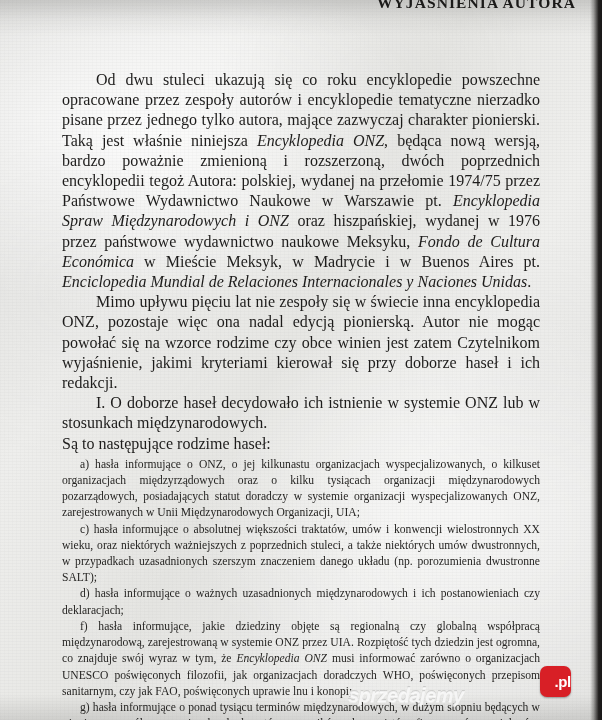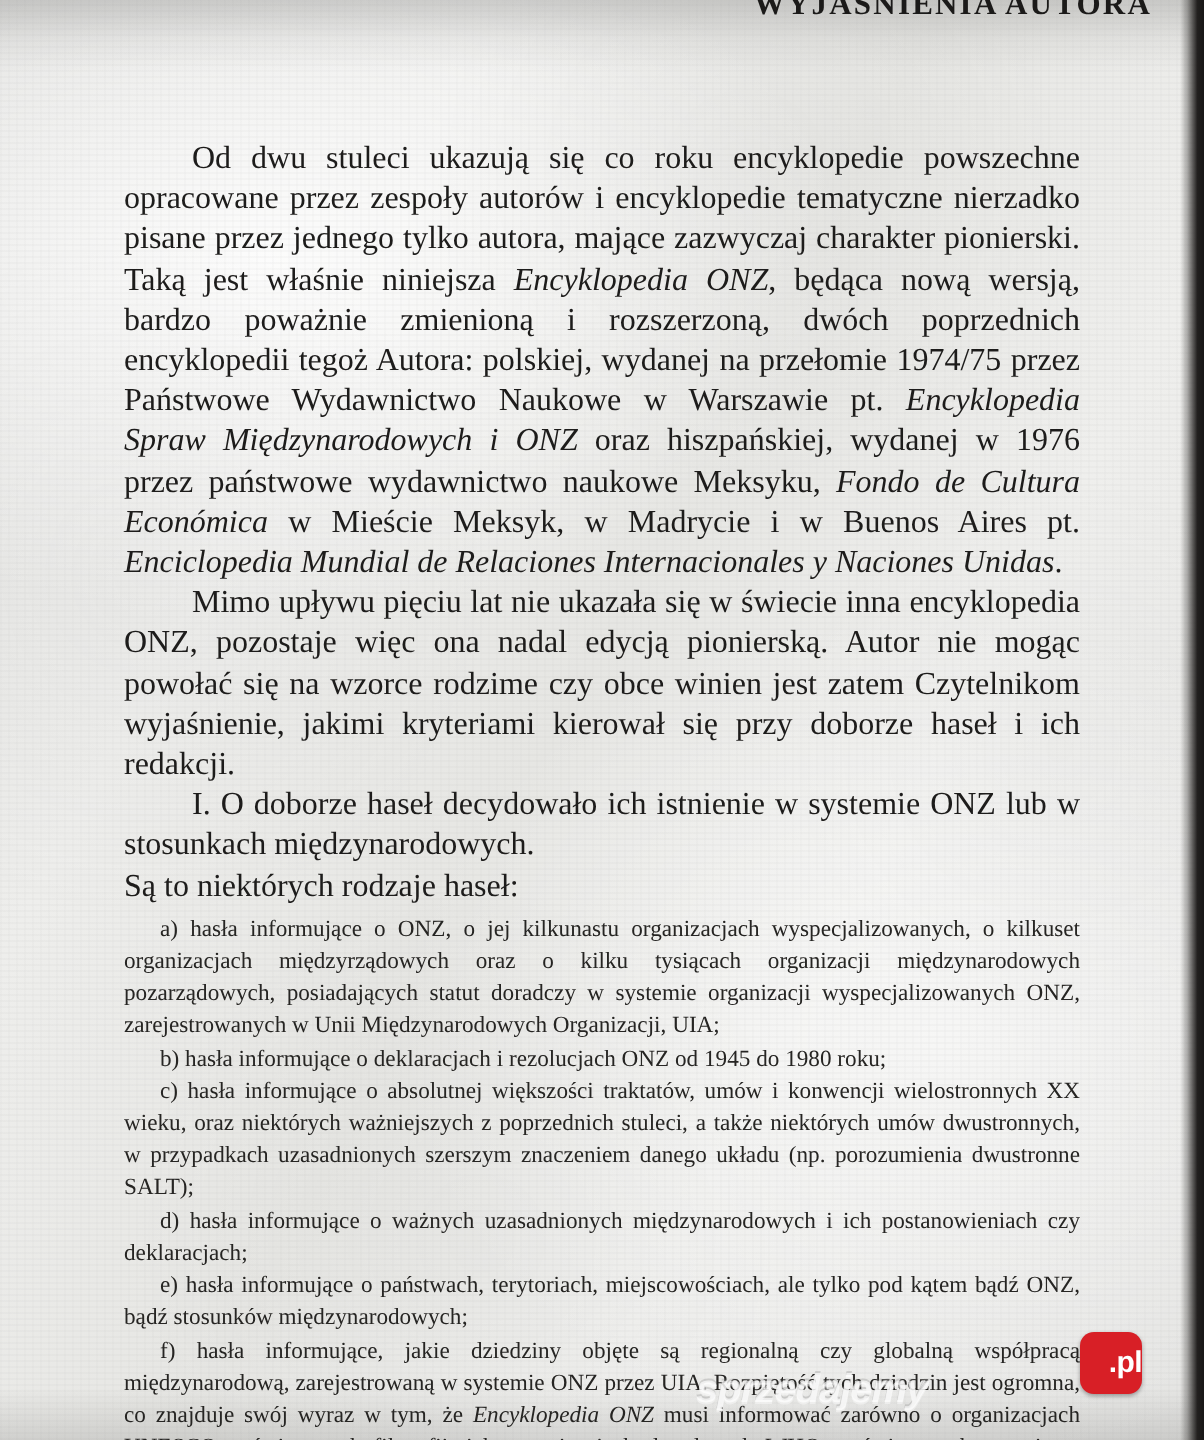--- a/index.html
+++ b/index.html
@@ -171,33 +171,31 @@
   <div id="top-shade"></div>
   <div id="bottom-shade"></div>
   <div id="right-edge"></div>
 
   <div id="header">WYJAŚNIENIA AUTORA</div>
 
   <div id="body-col">
 
     <p class="big"><span>Od dwu stuleci ukazują się co roku encyklopedie powszechne opracowane przez zespoły autorów i encyklopedie tematyczne nierzadko pisane przez jednego tylko autora, mające zazwyczaj charakter pionierski. Taką jest właśnie niniejsza </span><span class="it">Encyklopedia ONZ</span><span>, będąca nową wersją, bardzo poważnie zmienioną i rozszerzoną, dwóch poprzednich encyklopedii tegoż Autora: polskiej, wydanej na przełomie 1974/75 przez Państwowe Wydawnictwo Naukowe w Warszawie pt. </span><span class="it">Encyklopedia Spraw Międzynarodowych i ONZ</span><span> oraz hiszpańskiej, wydanej w 1976 przez państwowe wydawnictwo naukowe Meksyku, </span><span class="it">Fondo de Cultura Económica</span><span> w Mieście Meksyk, w Madrycie i w Buenos Aires pt. </span><span class="it">Enciclopedia Mundial de Relaciones Internacionales y Naciones Unidas</span><span>.</span></p>
 
-    <p class="big">Mimo upływu pięciu lat nie ukazała się w świecie inna encyklopedia ONZ, pozostaje więc ona nadal edycją pionierską. Autor nie mogąc powołać się na wzorce rodzime czy obce winien jest zatem Czytelnikom wyjaśnienie, jakimi kryteriami kierował się przy doborze haseł i ich redakcji.</p>
+    <p class="big">Mimo upływu pięciu lat nie zespoły się w świecie inna encyklopedia ONZ, pozostaje więc ona nadal edycją pionierską. Autor nie mogąc powołać się na wzorce rodzime czy obce winien jest zatem Czytelnikom wyjaśnienie, jakimi kryteriami kierował się przy doborze haseł i ich redakcji.</p>
 
     <p class="big">I. O doborze haseł decydowało ich istnienie w systemie ONZ lub w stosunkach międzynarodowych.</p>
 
-    <p class="big noindent">Są to niektórych rodzaje haseł:</p>
+    <p class="big noindent">Są to następujące rodzime haseł:</p>
 
     <div class="gap-2"></div>
 
     <p class="small">a) hasła informujące o ONZ, o jej kilkunastu organizacjach wyspecjalizowanych, o kilkuset organizacjach międzyrządowych oraz o kilku tysiącach organizacji międzynarodowych pozarządowych, posiadających statut doradczy w systemie organizacji wyspecjalizowanych ONZ, zarejestrowanych w Unii Międzynarodowych Organizacji, UIA;</p>
-    <p class="small">b) hasła informujące o deklaracjach i rezolucjach ONZ od 1945 do 1980 roku;</p>
     <p class="small">c) hasła informujące o absolutnej większości traktatów, umów i konwencji wielostronnych XX wieku, oraz niektórych ważniejszych z poprzednich stuleci, a także niektórych umów dwustronnych, w przypadkach uzasadnionych szerszym znaczeniem danego układu (np. porozumienia dwustronne SALT);</p>
     <p class="small">d) hasła informujące o ważnych uzasadnionych międzynarodowych i ich postanowieniach czy deklaracjach;</p>
-    <p class="small">e) hasła informujące o państwach, terytoriach, miejscowościach, ale tylko pod kątem bądź ONZ, bądź stosunków międzynarodowych;</p>
 
     <p class="small"><span>f) hasła informujące, jakie dziedziny objęte są regionalną czy globalną współpracą międzynarodową, zarejestrowaną w systemie ONZ przez UIA. Rozpiętość tych dziedzin jest ogromna, co znajduje swój wyraz w tym, że </span><span class="it">Encyklopedia ONZ</span><span> musi informować zarówno o organizacjach UNESCO poświęconych filozofii, jak organizacjach doradczych WHO, poświęconych przepisom sanitarnym, czy jak FAO, poświęconych uprawie lnu i konopi;</span></p>
 
     <p class="small">g) hasła informujące o ponad tysiącu terminów międzynarodowych, w dużym stopniu będących w użyciu we współczesnym języku dyplomatów, prawników, ekonomistów, finansowców, socjologów, dziennikarzy.</p>
 
   </div>
 
   <div id="watermark">
     <div id="wm-text">sprzedajemy</div>
     <div id="wm-badge">

